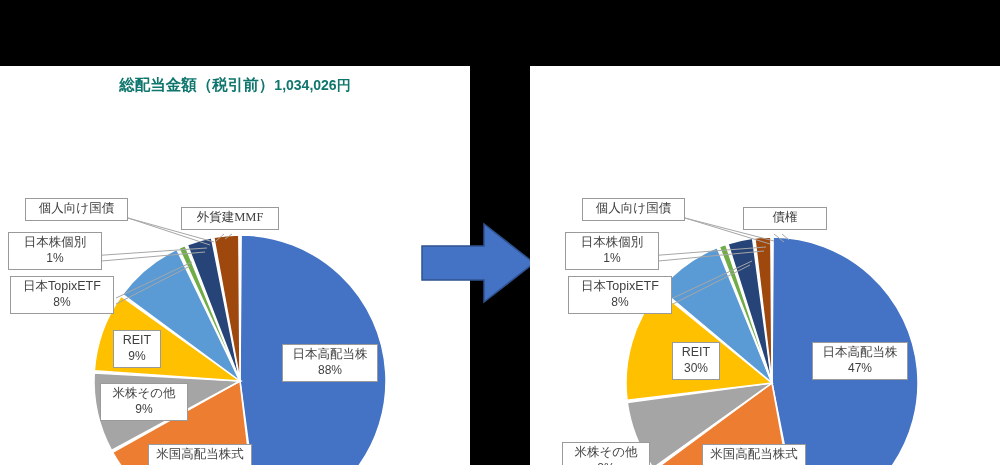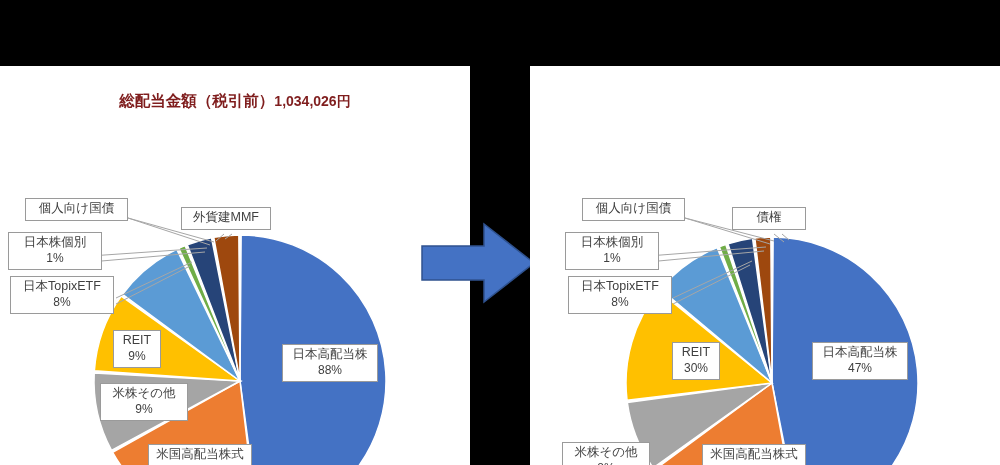--- a/index.html
+++ b/index.html
@@ -3,21 +3,21 @@
 <meta charset="utf-8">
 <style>
   html,body{margin:0;padding:0;background:#000;}
   body{width:1000px;height:465px;overflow:hidden;font-family:"Liberation Sans","DejaVu Sans",sans-serif;}
   .stage{position:relative;width:1000px;height:465px;background:#000;}
 
   .panel{position:absolute;background:#ffffff;overflow:hidden;}
   #panel-left{left:0px;top:66px;width:470px;height:399px;}
   #panel-right{left:530px;top:66px;width:470px;height:399px;}
 
-  .title-block{position:absolute;left:0;top:6px;width:100%;text-align:center;color:#7f1d1d;margin-top:16px;}
+  .title-block{position:absolute;left:0;top:6px;width:100%;text-align:center;color:#0f766e;}
   .title-line{font-size:15.5px;line-height:25px;white-space:nowrap;letter-spacing:0px;font-weight:600;}
   .title-line .num{font-size:14px;font-weight:700;}
 
   .pie-wrap{position:absolute;left:0;top:0;width:470px;height:399px;}
   svg{display:block;overflow:visible;}
 
   .callout{position:absolute;background:#ffffff;border:1px solid #9a9a9a;
            box-sizing:border-box;text-align:center;color:#404040;
            font-size:12.5px;line-height:15.5px;padding:2px 5px 3px 5px;white-space:nowrap;}
   .callout .l2,.callout .l3{display:block;font-size:12px;}
@@ -94,21 +94,21 @@
 
     <div class="callout" style="left:25px;top:132px;width:103px;">
       <span class="l1">個人向け国債</span>
     </div>
 
     <div class="callout" style="left:8px;top:166px;width:94px;">
       <span class="l1">日本株個別</span>
       <span class="l2">1%</span>
     </div>
 
-    <div class="callout" style="left:181px;top:141px;width:90px;">
+    <div class="callout" style="left:181px;top:141px;width:98px;font-family:Liberation Serif, serif;">
       <span class="l1">外貨建MMF</span>
     </div>
   </div>
 
   <div class="arrow-wrap">
     <svg width="120" height="90" viewBox="0 0 120 90">
       <polygon id="arrow-poly" points="4,28 66,28 66,6 116,45 66,84 66,62 4,62" stroke-width="1.5" stroke-linejoin="miter" fill="#4472C4" stroke="#2F528F"></polygon>
     </svg>
   </div>
 
@@ -171,18 +171,18 @@
 
     <div class="callout" style="left:52px;top:132px;width:103px;">
       <span class="l1">個人向け国債</span>
     </div>
 
     <div class="callout" style="left:35px;top:166px;width:94px;">
       <span class="l1">日本株個別</span>
       <span class="l2">1%</span>
     </div>
 
-    <div class="callout" style="left:202px;top:141px;width:74px;">
+    <div class="callout" style="left:213px;top:141px;width:84px;">
       <span class="l1">債権</span>
     </div>
   </div>
 
 </div>
 
 </body></html>

